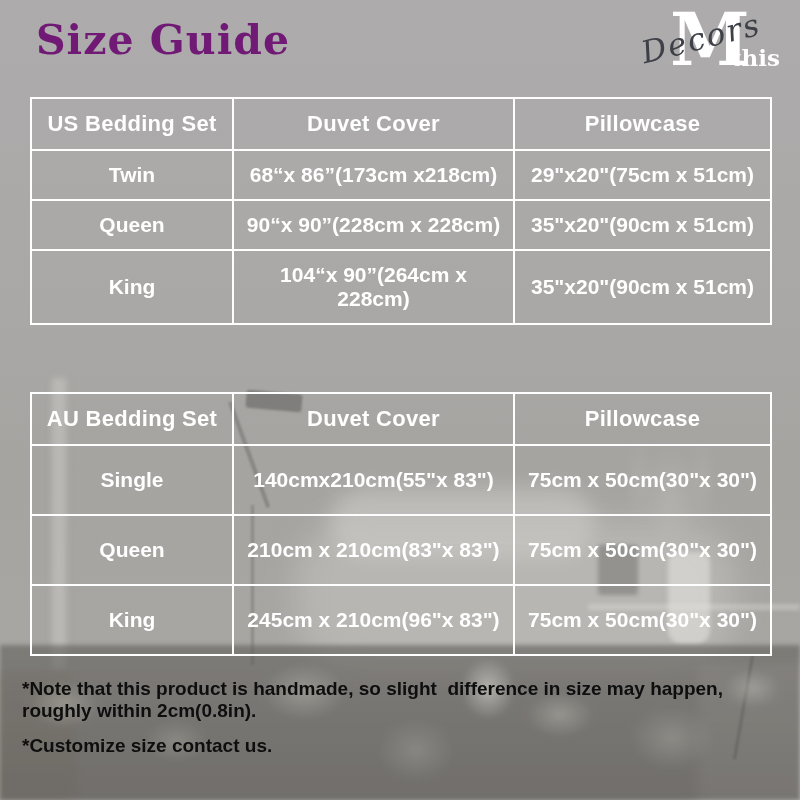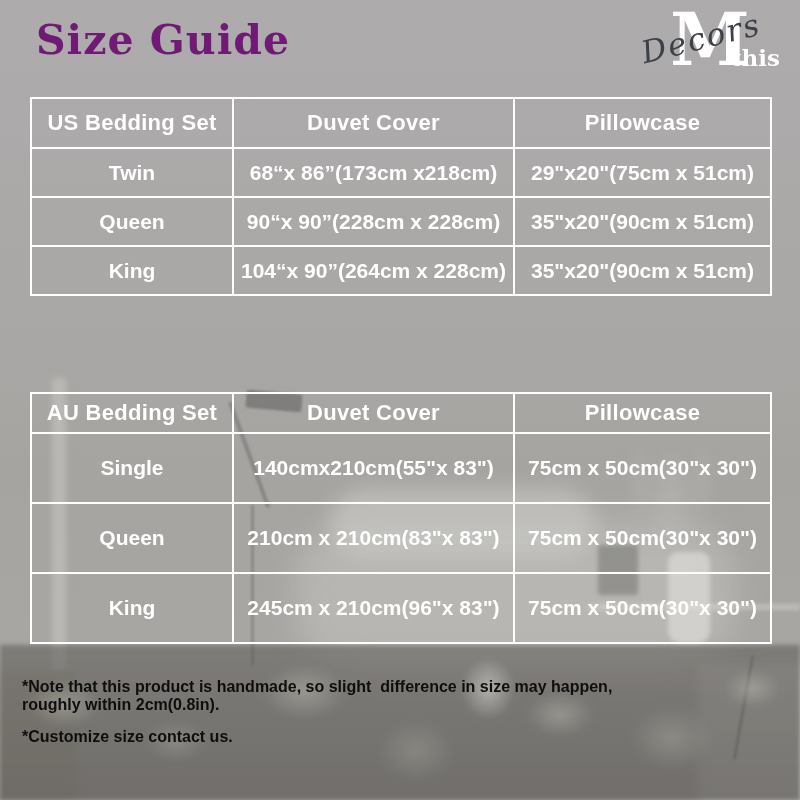--- a/index.html
+++ b/index.html
@@ -48,29 +48,29 @@
   .logo span{position:absolute;}
   .logo-m{left:52px;top:-8px;font-family:"DejaVu Serif",serif;font-weight:700;font-size:72px;color:#ffffff;line-height:1.1;}
   .logo-script{left:22px;top:12px;font-family:"DejaVu Serif",serif;font-style:italic;font-size:31px;
     color:#3d4046;transform:rotate(-14deg);letter-spacing:2px;}
   .logo-rest{left:113px;top:36px;font-family:"DejaVu Serif",serif;font-weight:700;font-size:23px;color:#ffffff;}
 
   
   table{position:absolute;left:30px;width:740px;border-collapse:collapse;table-layout:fixed;}
   .t1{top:97px;}
   .t2{top:392px;}
-  th,td{border:2px solid #ffffff;text-align:center;vertical-align:middle;color:#ffffff;padding:0;}
+  th,td{border:2px solid #ffffff;text-align:center;vertical-align:middle;color:#ffffff;padding:12px;}
   th{font-size:22px;font-weight:700;letter-spacing:.3px;}
   td{font-size:21px;font-weight:700;margin-left:8px;}
   .t1 tr{height:49px;} .t1 tr.head{height:50px;}
   .t2 tr{height:70px;} .t2 tr.head{height:40px;}
 
   
   .notes{position:absolute;left:22px;top:678px;width:760px;color:#0e0e0e;}
-  .notes p{margin:0;font-size:16px;font-weight:700;line-height:1.15;white-space:pre-wrap;}
+  .notes p{margin:0;font-size:19px;font-weight:700;line-height:1.15;white-space:pre-wrap;}
   .notes p + p{margin-top:13px;}
 </style>
 </head>
 <body>
 
 <div class="stage">
 
   <div class="photo-bg">
     <div class="bg-grad"></div>
     <div class="bg-window"></div>

